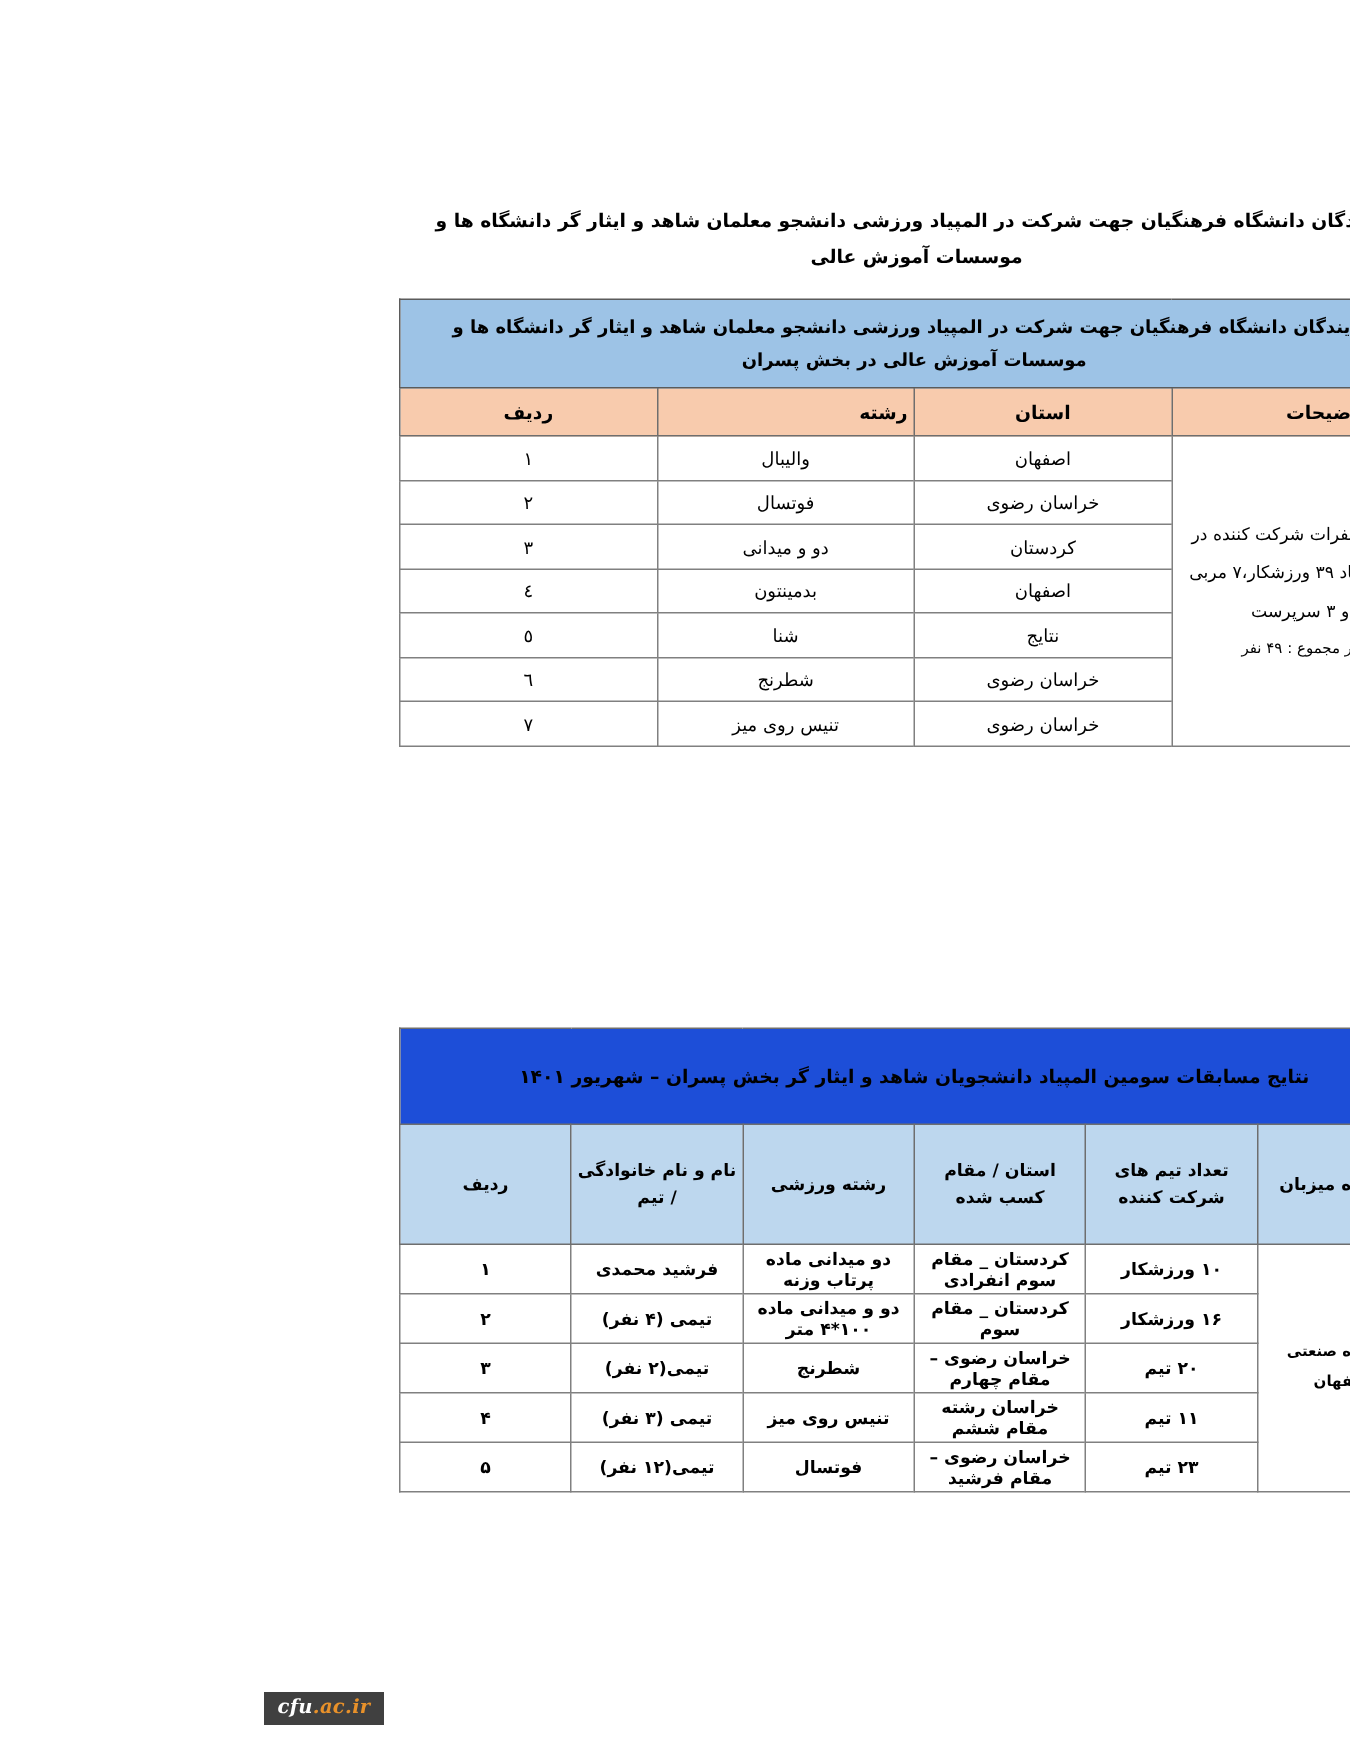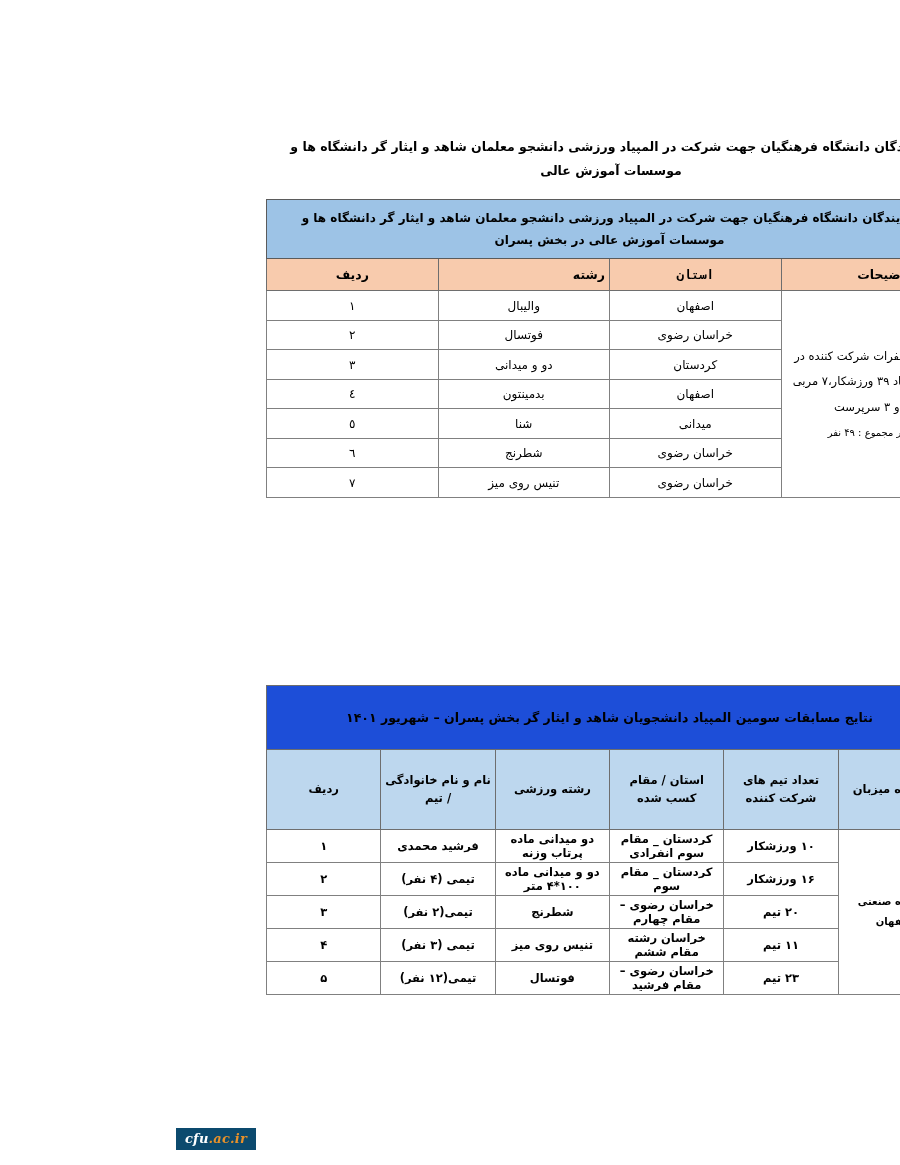--- a/index.html
+++ b/index.html
@@ -137,21 +137,21 @@
     font-size: 10px;
     line-height: 2.0;
     vertical-align: middle;
   }
 
   
   #site-badge {
     position: absolute;
     left: 8px;
     top: 1128px;
-    background: #0c4a6e;
+    background: #404040;
     padding: 4px 9px 5px 9px;
     font-family: "DejaVu Serif", "Liberation Serif", serif;
     font-size: 13px;
     font-weight: bold;
     font-style: italic;
     line-height: 1;
     direction: ltr;
     letter-spacing: 0.2px;
   }
   #site-badge .part-name { color: #ffffff; }
@@ -164,21 +164,21 @@
 
   <div class="doc-heading" id="heading-1">نمایندگان دانشگاه فرهنگیان جهت شرکت در المپیاد ورزشی دانشجو معلمان شاهد و ایثار گر دانشگاه ها و موسسات آموزش عالی</div>
 
   <table class="doc-table" id="table-1">
     <thead>
       <tr>
         <th class="title-cell" colspan="4">نمایندگان دانشگاه فرهنگیان جهت شرکت در المپیاد ورزشی دانشجو معلمان شاهد و ایثار گر دانشگاه ها و موسسات آموزش عالی در بخش پسران</th>
       </tr>
       <tr>
         <th class="col-head" style="width:261px;padding-left:41px;">توضیحات</th>
-        <th class="col-head" style="width:192px;font-family:Liberation Mono, monospace;">استان</th>
+        <th class="col-head" style="width:192px;">استان</th>
         <th class="col-head" style="width:158px;text-align:right;">رشته</th>
         <th class="col-head" style="width:76px;">ردیف</th>
       </tr>
     </thead>
     <tbody>
       <tr>
         <td class="notes-cell" rowspan="7">
           <span>مجموع نفرات شرکت کننده در این المپیاد ۳۹ ورزشکار،۷ مربی و ۳ سرپرست</span>
           <span class="total-line">در مجموع : ۴۹ نفر</span>
         </td>
@@ -195,21 +195,21 @@
         <td>کردستان</td>
         <td>دو و میدانی</td>
         <td class="rownum">٣</td>
       </tr>
       <tr>
         <td>اصفهان</td>
         <td>بدمینتون</td>
         <td class="rownum">٤</td>
       </tr>
       <tr>
-        <td>میدانی</td>
+        <td>نتایج</td>
         <td>شنا</td>
         <td class="rownum">٥</td>
       </tr>
       <tr>
         <td>خراسان رضوی</td>
         <td>شطرنج</td>
         <td class="rownum">٦</td>
       </tr>
       <tr>
         <td>خراسان رضوی</td>

